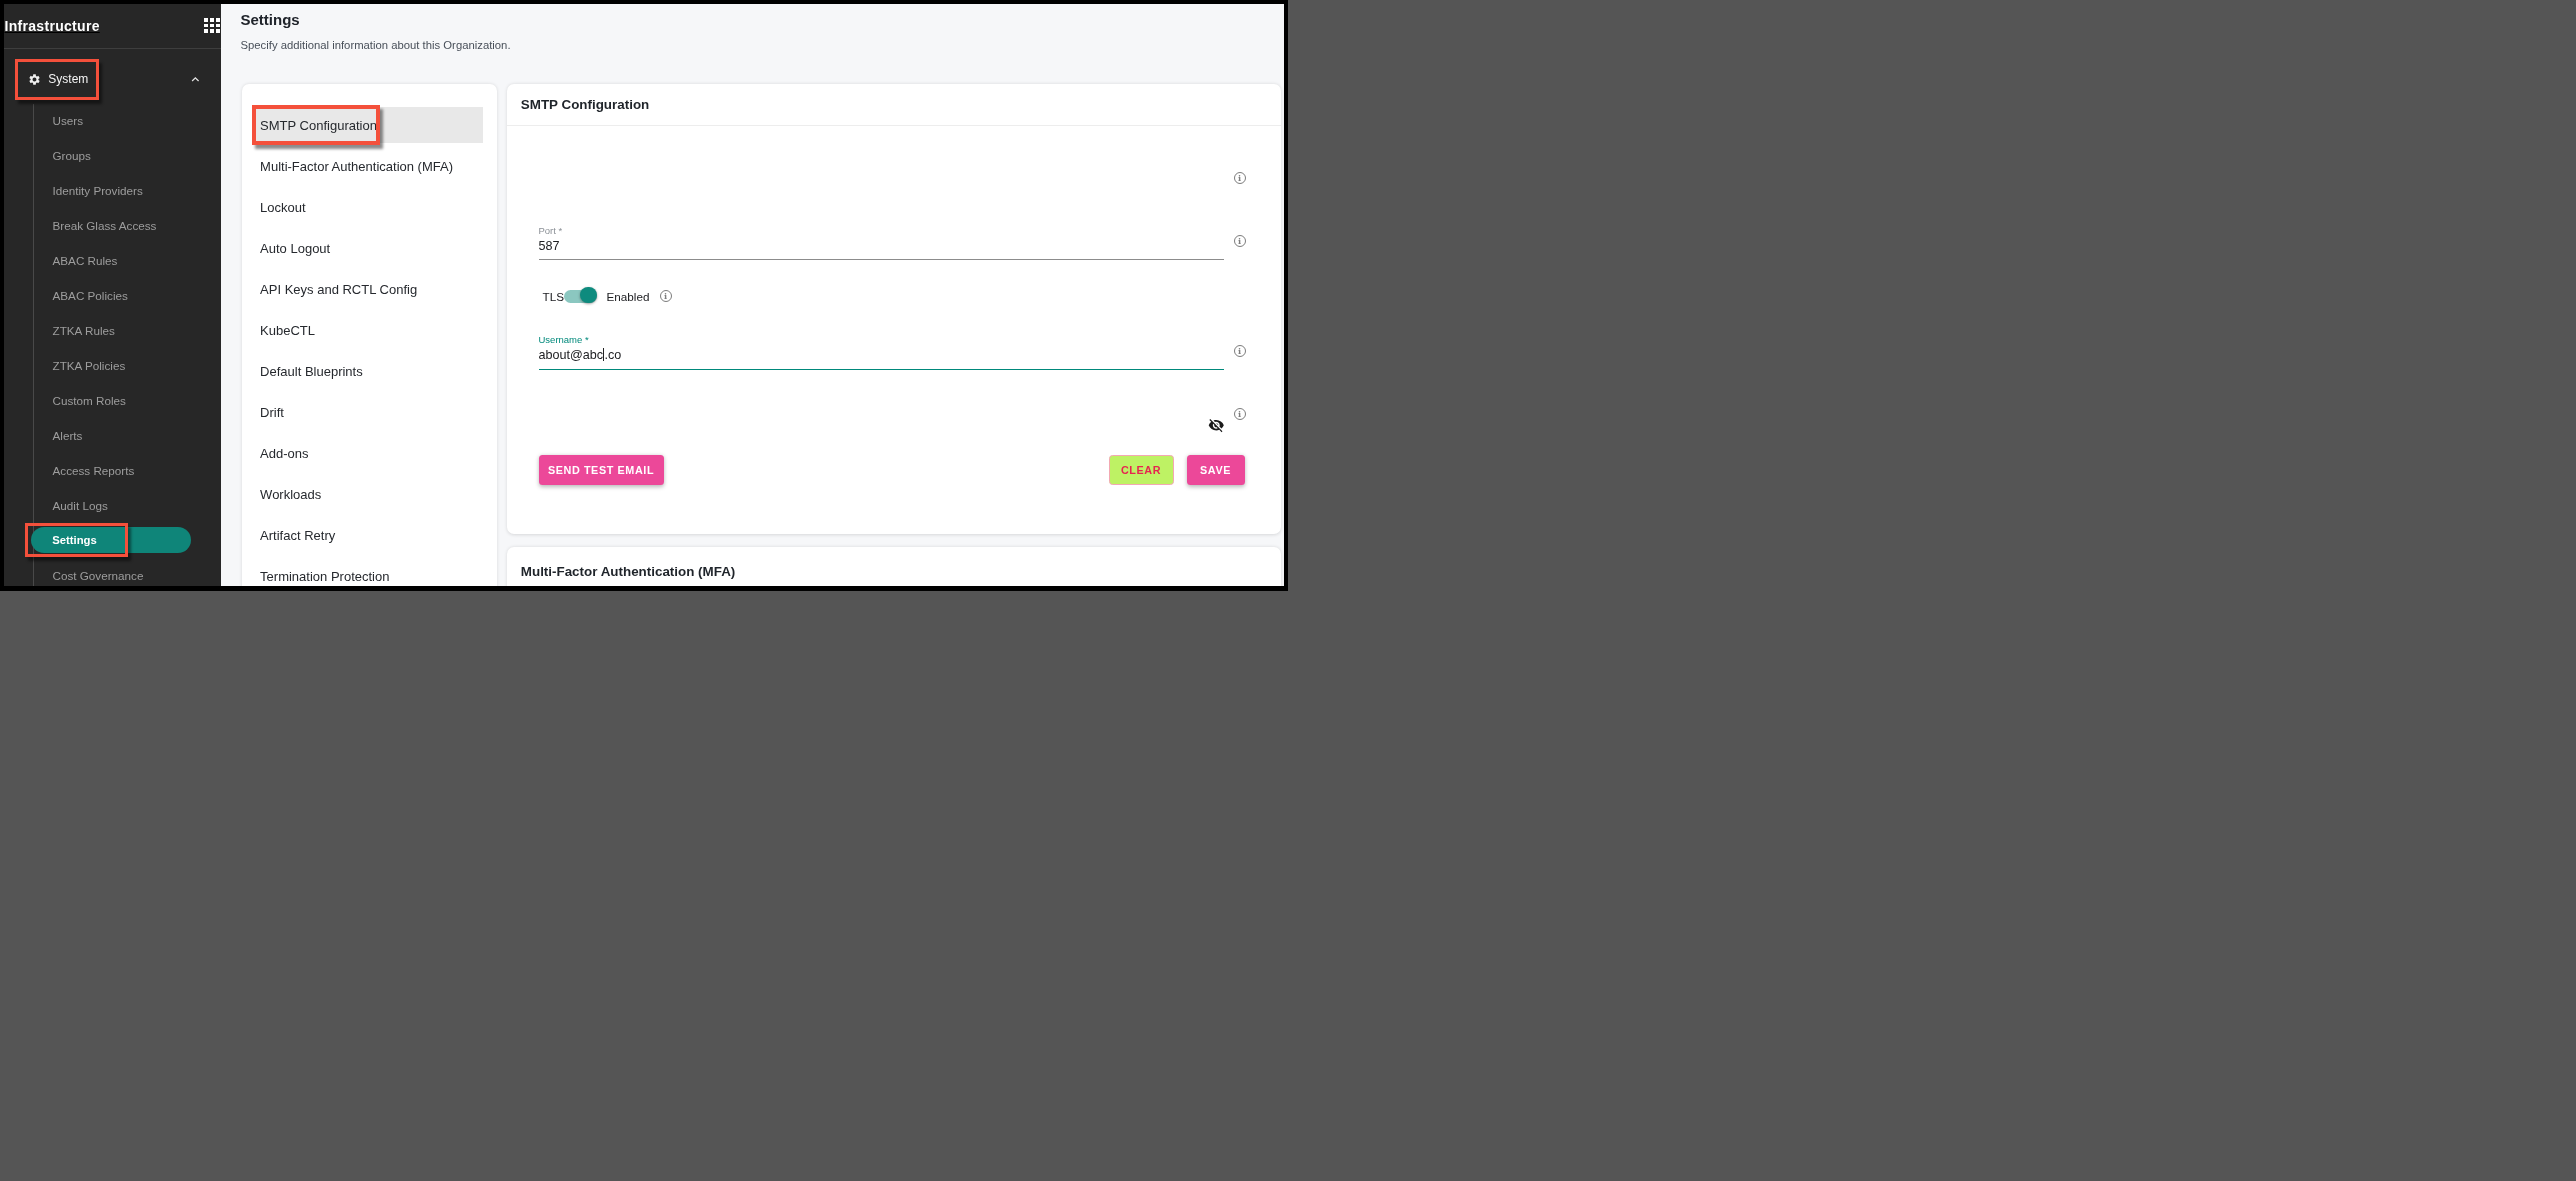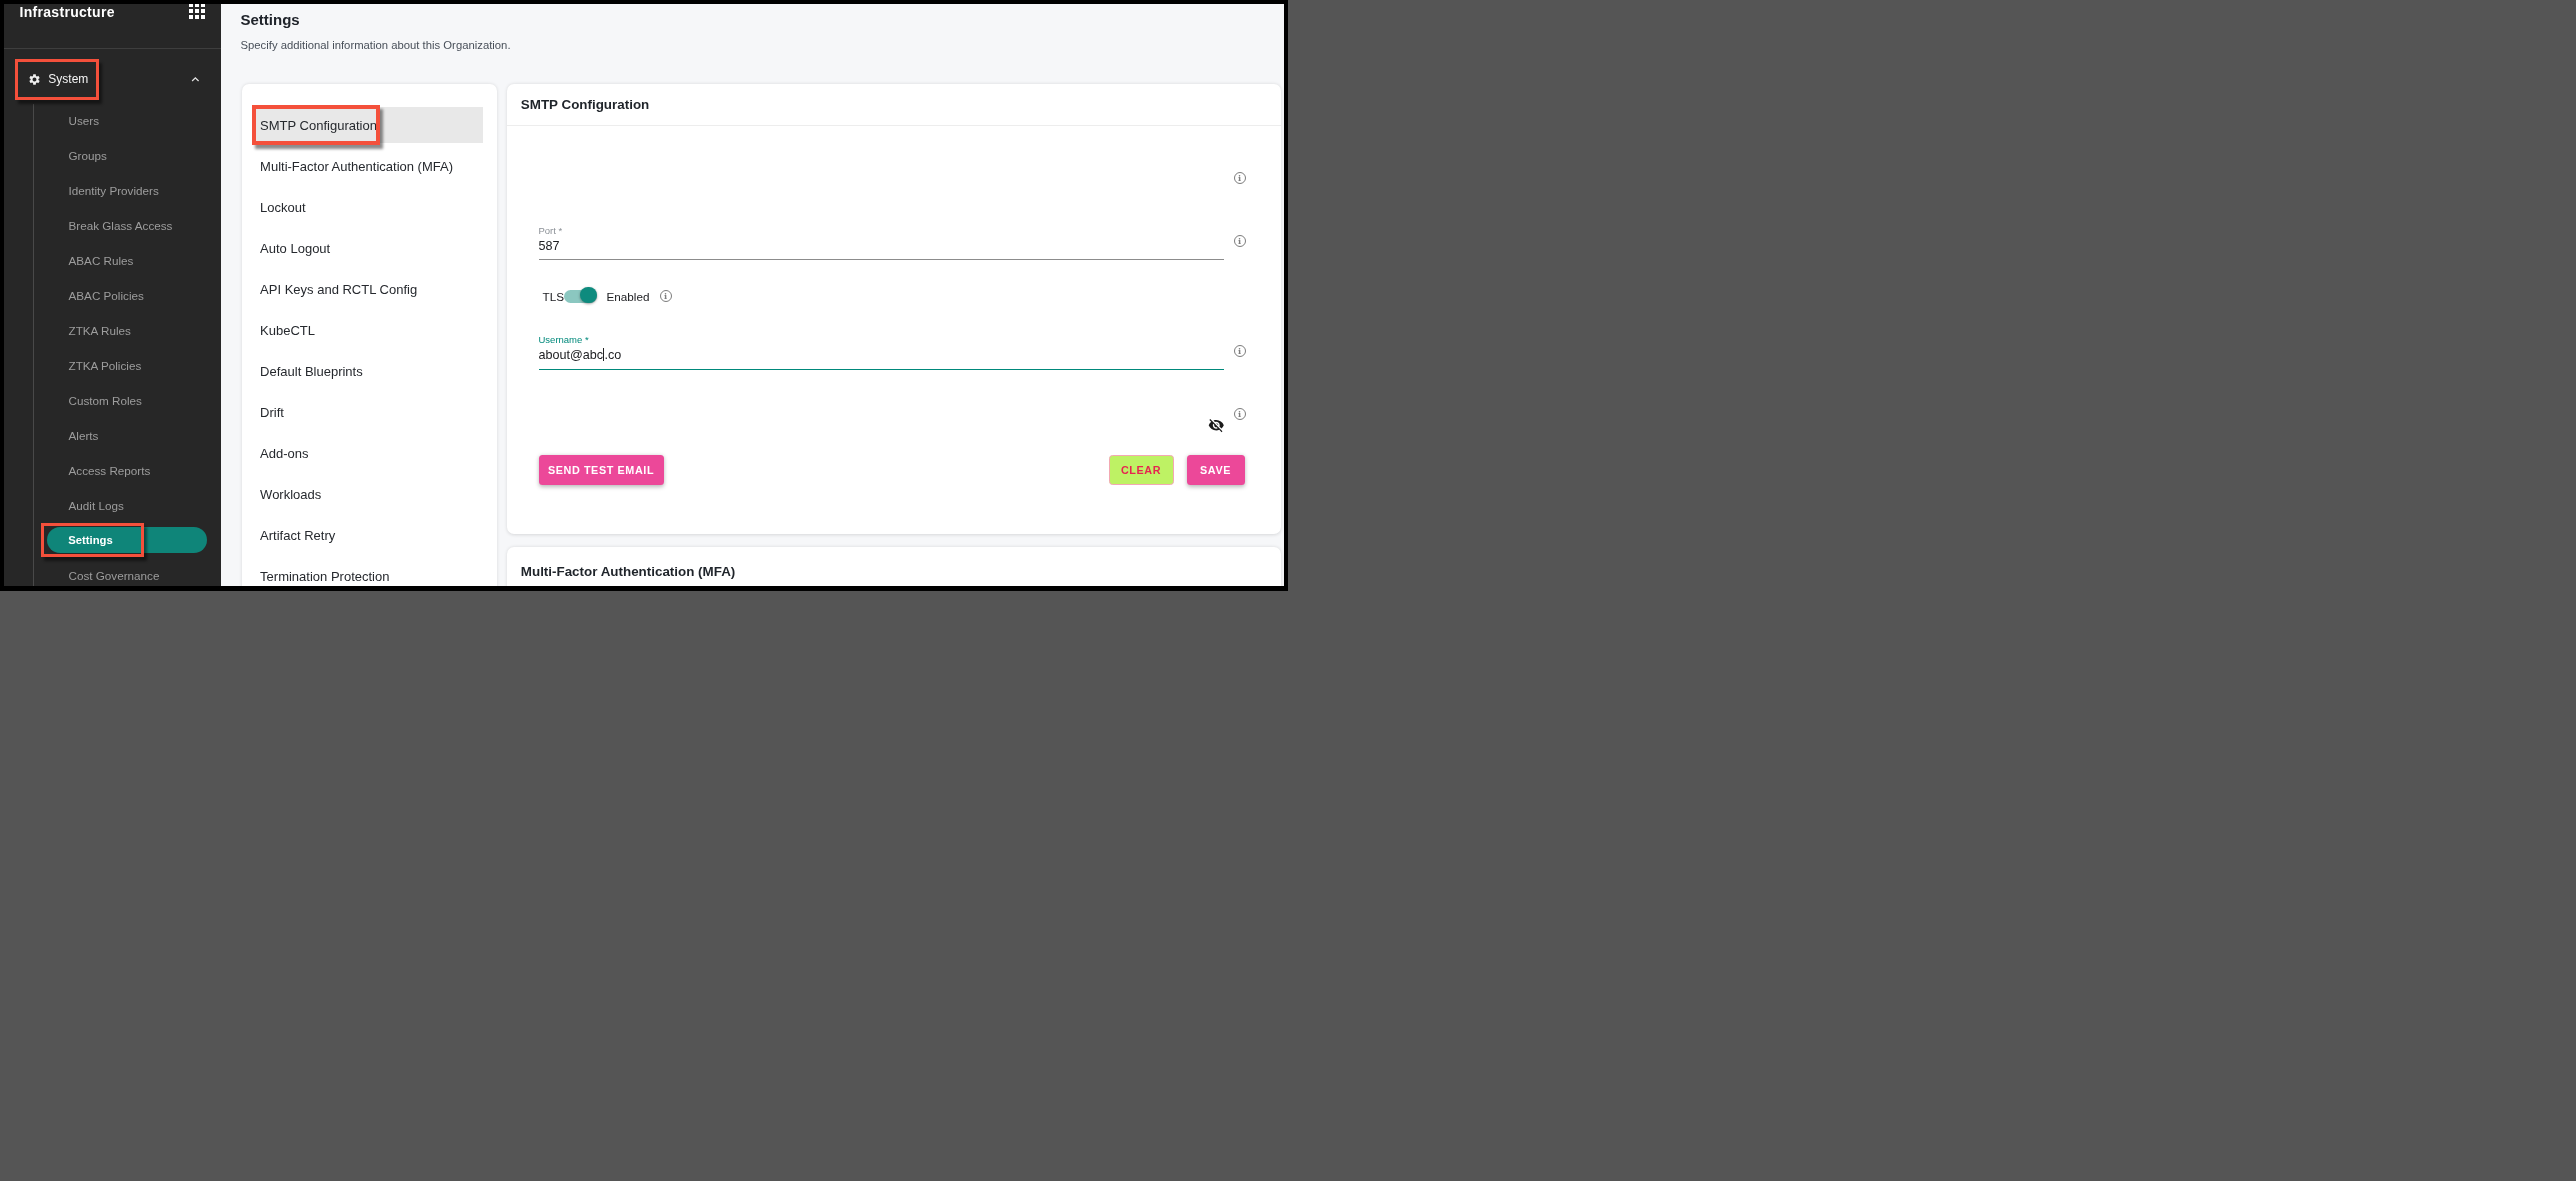--- a/index.html
+++ b/index.html
@@ -3,32 +3,32 @@
 <meta charset="utf-8">
 <style>
   html,body{margin:0;padding:0;background:#555;}
   *{box-sizing:border-box;}
   .page{position:relative;width:1288px;height:591px;background:#000;overflow:hidden;
         font-family:"Liberation Sans",sans-serif;}
   .app{position:absolute;top:3.5px;left:3.5px;right:4.3px;bottom:5.2px;background:#f6f7f9;display:flex;overflow:hidden;}
 
   
   .sidebar{position:relative;width:217px;flex:none;background:#272727;overflow:hidden;}
-  .sb-header{position:absolute;top:0;left:0;right:0;height:45px;display:flex;align-items:flex-start;
-             justify-content:space-between;padding:0 16px;border-bottom:0.9px solid #3e3e3e;}
+  .sb-header{position:absolute;top:0;left:0;right:0;height:45px;display:flex;align-items:center;
+             justify-content:space-between;padding:0 1px;border-bottom:0.9px solid #3e3e3e;text-decoration:underline;}
   .brand{font-size:14px;font-weight:bold;color:#fff;letter-spacing:0.3px;}
   .grid-icon{display:grid;grid-template-columns:repeat(3,3.9px);grid-auto-rows:3.9px;gap:1.7px;cursor:pointer;}
   .grid-icon i{background:#fff;display:block;}
   .system-row{position:absolute;top:55px;left:0;right:0;height:41px;display:flex;align-items:center;
               padding-left:24px;cursor:pointer;}
   .system-row .gear{display:flex;margin-right:7.8px;}
   .system-label{font-size:12px;color:#f5f5f5;position:relative;z-index:1;}
   .chevron{position:absolute;right:18px;top:13px;display:flex;}
   .vline{position:absolute;left:29px;top:100px;bottom:0;width:0.9px;background:rgba(255,255,255,.16);}
-  .sidebar-menu{position:absolute;top:99px;left:16px;right:0;}
+  .sidebar-menu{position:absolute;top:99px;left:0;right:0;}
   .side-item{position:relative;height:35px;display:flex;align-items:center;padding-left:49px;
              font-size:11.7px;color:#9d9d9d;cursor:pointer;white-space:nowrap;}
   .side-item.active{padding-left:0;}
   .side-pill{position:absolute;left:27px;top:4.3px;width:160px;height:26px;border-radius:13px;
              background:#0f8579;color:#fff;display:flex;align-items:center;padding-left:21.7px;
              font-size:11.3px;font-weight:bold;}
   
   .annotation{position:absolute;border:3.5px solid #f4503b;box-shadow:2.6px 3.5px 2.6px rgba(0,0,0,.45);
               z-index:3;pointer-events:none;background:transparent;}
   .ann-system{left:11.3px;top:0;width:84px;height:41px;}

